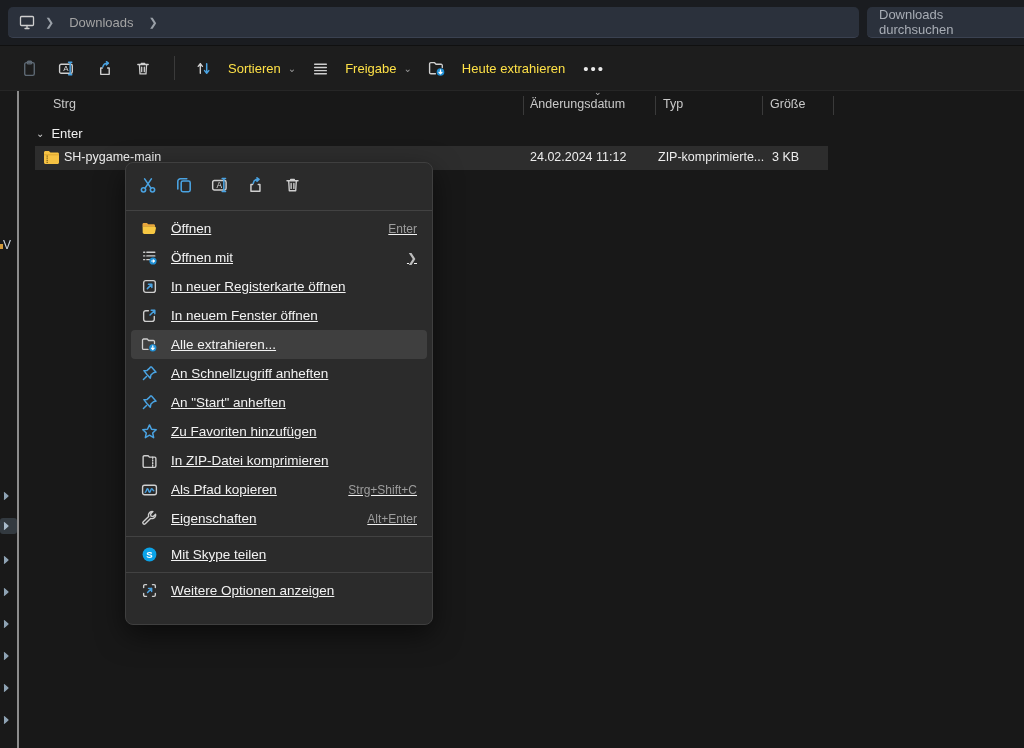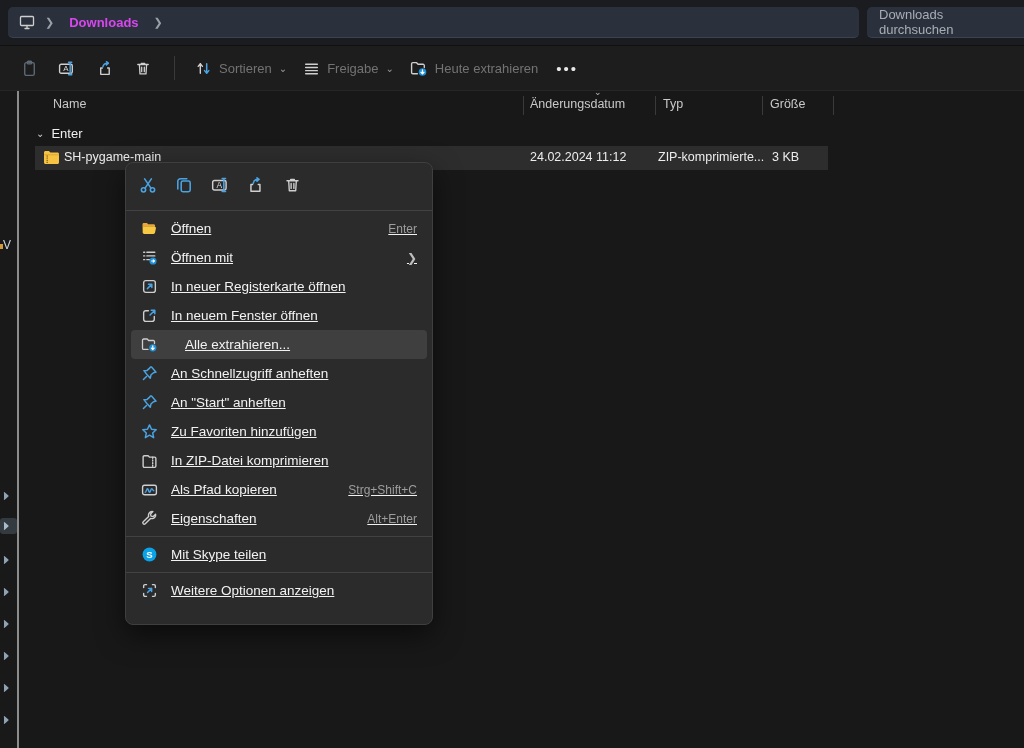--- a/index.html
+++ b/index.html
@@ -7,30 +7,30 @@
     font-family:"Liberation Sans", sans-serif; color:#e8e8e8; }
 
   
   .titlebar { position:absolute; left:0; top:0; width:1024px; height:45px; background:#1a1c20; }
   .addressbar { position:absolute; left:8px; top:7px; width:851px; height:31px;
     background:#2b313c; border-radius:5px; display:flex; align-items:center; padding:0 10px; gap:9px;
     border-bottom:1px solid #3a4150; }
   .searchbox { position:absolute; left:867px; top:7px; width:165px; height:31px;
     background:#2b313c; border-radius:5px; display:flex; align-items:center; padding:0 12px;
     color:#a8adb5; font-size:13px; border-bottom:1px solid #3a4150; }
-  .crumb { color:#d946ef; font-size:13px; padding:2px 6px; border-radius:3px;font-weight:bold; }
+  .crumb { color:#a3a3a3; font-size:13px; padding:2px 6px; border-radius:3px; }
   .crumb-chev { color:#9aa0a8; font-size:11px; }
 
   
   .toolbar { position:absolute; left:0; top:45px; width:1024px; height:46px; background:#1d1d1d;
     border-top:1px solid #101010; border-bottom:1px solid #262626;
     display:flex; align-items:center; padding-left:10px; }
   .tbtn { height:34px; min-width:38px; display:flex; align-items:center; justify-content:center;
     gap:7px; border-radius:4px; padding:0 8px; }
-  .tbtn .tlabel { font-size:13px; color:#737373; }
+  .tbtn .tlabel { font-size:13px; color:#fde047;margin-left:9px; }
   .tsep { width:1px; height:24px; background:#3a3a3a; margin:0 12px; }
   .chev-sm { color:#9a9a9a; font-size:10px; }
   .more-dots { color:#e8e8e8; font-size:15px; letter-spacing:2px; padding:0 10px; }
 
   
   .navsliver { position:absolute; left:0; top:91px; width:17px; height:657px; background:#191919; overflow:hidden; }
   .splitter { position:absolute; left:17px; top:91px; width:2px; height:657px; background:#8c8c8c; }
   .clipped-label { position:absolute; left:3px; top:147px; color:#cdd6e0; font-size:12px; }
   .clipped-dot { position:absolute; left:0px; top:153px; width:3px; height:5px; background:#d29a3c; }
   .navchev { position:absolute; left:2px; width:14px; height:16px; display:flex; align-items:center; }
@@ -49,21 +49,21 @@
 
   
   .cmenu { position:absolute; left:125px; top:162px; width:308px; height:463px;
     background:#2b2b2b; border:1px solid #3f3f3f; border-radius:8px;
     box-shadow:0 10px 28px rgba(0,0,0,.55); padding-top:6px; }
   .qrow { display:flex; align-items:center; gap:8px; padding:2px 8px 8px 8px; }
   .qbtn { width:28px; height:28px; display:flex; align-items:center; justify-content:center; border-radius:4px; }
   .msep { height:1px; background:#424242; margin:3px 0; }
   .mi { height:29px; display:flex; align-items:center; margin:0 5px; padding:0 10px; border-radius:4px;
     font-size:13.5px; color:#f2f2f2;text-decoration:underline; }
-  .mi.hl { background:#3f3f3f;gap:14px; }
+  .mi.hl { background:#3f3f3f; }
   .mi .ic { width:17px; height:17px; margin-right:13px; display:flex; align-items:center; justify-content:center; flex:none; }
   .mi .lbl { flex:1; white-space:nowrap; overflow:hidden; }
   .mi .sc { color:#9d9d9d; font-size:12px; margin-left:10px; }
   .mi .subchev { color:#bdbdbd; font-size:12px; margin-left:10px; }
 
   svg { display:block; }
   .ik  { stroke:#4aa3e2; fill:none; stroke-width:1.4; stroke-linecap:round; stroke-linejoin:round; }
   .ig  { stroke:#cfcfcf; fill:none; stroke-width:1.3; stroke-linecap:round; stroke-linejoin:round; }
   .idim{ stroke:#5e6974; fill:none; stroke-width:1.3; stroke-linecap:round; stroke-linejoin:round; }
 </style>
@@ -216,21 +216,21 @@
       <path d="M2 1.5l4 3.5-4 3.5" stroke="#8fa3b4" fill="#8fa3b4" stroke-width="1.2" stroke-linejoin="round"></path>
     </svg>
   </div>
 <div class="navchev" style="top:712px">
     <svg width="9" height="10" viewBox="0 0 9 10">
       <path d="M2 1.5l4 3.5-4 3.5" stroke="#8fa3b4" fill="#8fa3b4" stroke-width="1.2" stroke-linejoin="round"></path>
     </svg>
   </div>
 
 <div class="colheaders">
-  <span class="h" style="left:33px">Name</span>
+  <span class="h" style="left:33px">Strg</span>
   <span class="sortind">⌄</span>
   <span class="h" style="left:510px">Änderungsdatum</span>
   <span class="h" style="left:643px">Typ</span>
   <span class="h" style="left:750px">Größe</span>
   <span class="colsep" style="left:503px"></span>
   <span class="colsep" style="left:635px"></span>
   <span class="colsep" style="left:742px"></span>
   <span class="colsep" style="left:813px"></span>
 </div>
 

